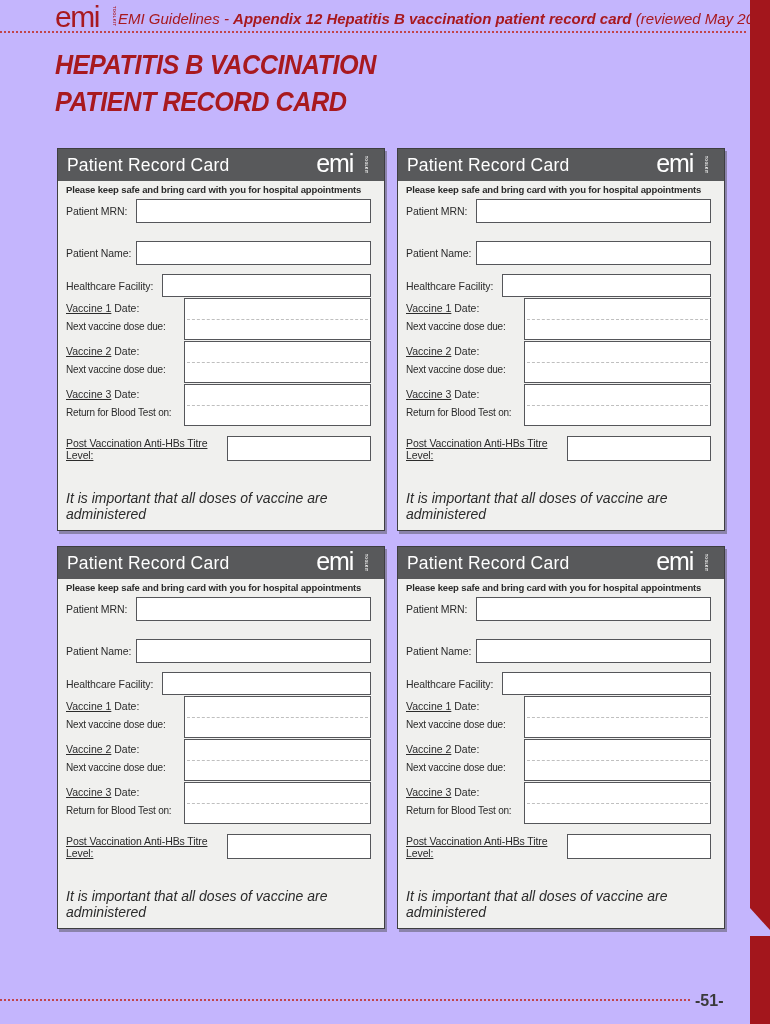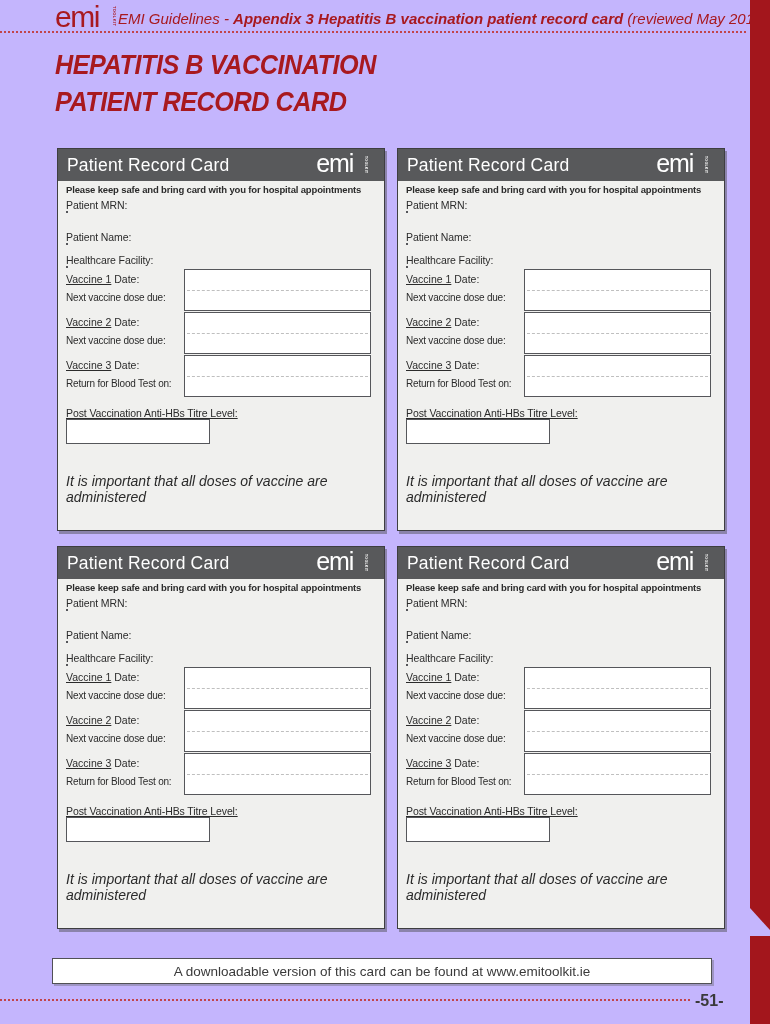--- a/index.html
+++ b/index.html
@@ -39,21 +39,21 @@
   .card-header{box-sizing:border-box;height:32px;background:var(--hdr-gray);color:#fff;
                display:flex;align-items:center;justify-content:space-between;padding:0 7px 0 9px;}
   .card-title{font-size:17.5px;letter-spacing:.2px;}
   .card-logo{font-size:25px;line-height:23px;letter-spacing:-1.2px;display:flex;
              align-items:flex-start;margin-top:-3px;}
   .card-logo .logo-sub{font-size:3.5px;letter-spacing:.3px;writing-mode:vertical-rl;
                        margin:4px 0 0 1px;font-weight:700;}
 
   .card-body{box-sizing:border-box;padding:0 13px 0 8px;color:var(--ink);}
   .notice{margin-top:3px;font-size:9.5px;font-weight:700;letter-spacing:-.15px;white-space:nowrap;}
-  .row{display:flex;align-items:flex-start;flex-direction:column;}
+  .row{display:flex;align-items:center;}
   .row label{font-size:10.5px;letter-spacing:-.1px;}
   .box{background:#fff;border:1px solid var(--box-border);box-sizing:border-box;}
   .row-mrn{margin-top:4px;}  .row-mrn label{width:70px;}  .row-mrn .box{flex:1;height:24px;}
   .row-name{margin-top:18px;} .row-name label{width:70px;} .row-name .box{flex:1;height:24px;}
   .row-fac{margin-top:9px;}  .row-fac label{width:96px;}  .row-fac .box{flex:1;height:23px;}
   .vrow{margin-top:1px;display:flex;align-items:flex-start;}
   .vlabels{width:118px;box-sizing:border-box;padding-top:4px;}
   .vlabels .l1{display:block;font-size:10.5px;}
   .vlabels .l2{display:block;font-size:10px;letter-spacing:-.2px;margin-top:7px;white-space:nowrap;}
   .vbox{flex:1;height:42px;position:relative;}
@@ -78,21 +78,21 @@
 </head>
 <body>
 
 <div class="page">
 
   <div class="brand-logo">
     <span>emi</span>
       <span class="logo-sub">TOOLKIT</span>
   </div>
 
-  <div class="crumb"><span>EMI Guidelines - </span><b>Appendix 3  Hepatitis B vaccination patient record card</b><span> (reviewed May 2016)</span></div>
+  <div class="crumb"><span>EMI Guidelines - </span><b>Appendix 12  Hepatitis B vaccination patient record card</b><span> (reviewed May 2016)</span></div>
 
   <div class="rule-top"></div>
 
   <div class="page-title">
     <span>HEPATITIS B VACCINATION</span><br>
     <span>PATIENT RECORD CARD</span>
   </div>
 
   <div class="cards" id="cards-grid">
   <div class="card">
@@ -349,21 +349,18 @@
       <div class="row row-post">
         <label>Post Vaccination Anti-HBs Titre Level:</label>
         <div class="box"></div>
       </div>
 
       <div class="footnote">It is important that all doses of vaccine are administered</div>
     </div>
   </div>
 </div>
 
-  <div class="download-box">
-    <span>A downloadable version of this card can be found at www.emitoolkit.ie</span>
-  </div>
   <div class="rule-bottom"></div>
   <div class="page-num">-51-</div>
 
   <div class="red-top"></div>
   <div class="red-bottom"></div>
 </div>
 
 </body></html>

